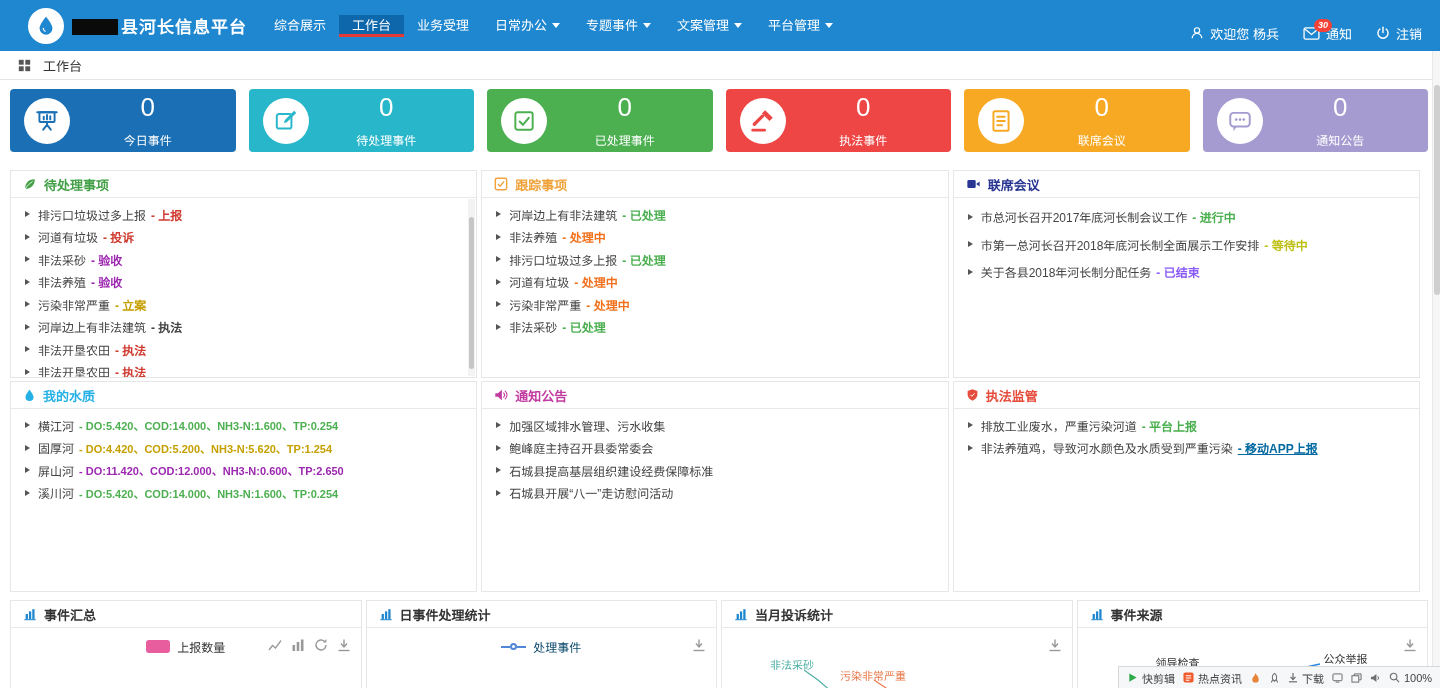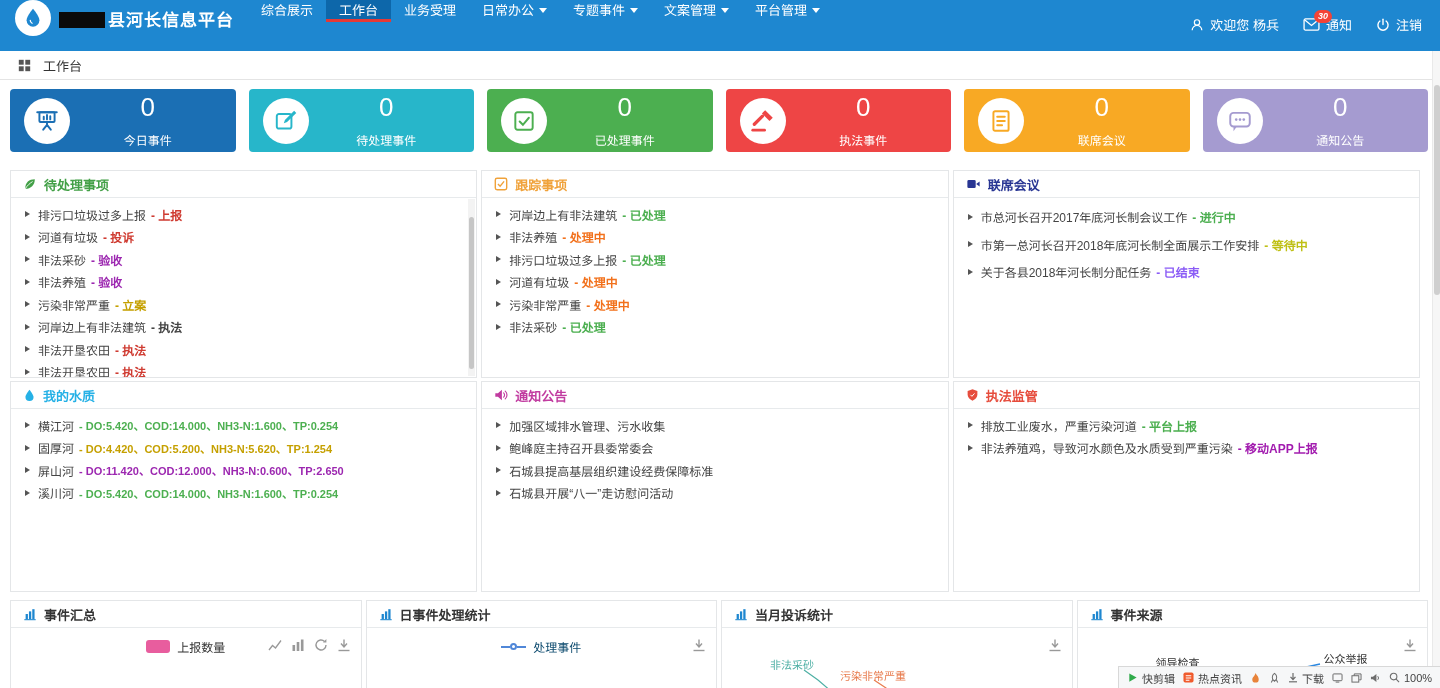--- a/index.html
+++ b/index.html
@@ -1,20 +1,20 @@
 <!DOCTYPE html>
 <html lang="zh-CN"><head>
 <meta charset="utf-8">
 <style>
   * { margin:0; padding:0; box-sizing:border-box; }
   html,body { width:1440px; height:688px; overflow:hidden; }
   body { font-family:"Liberation Sans","DejaVu Sans",sans-serif; background:#fff; position:relative; color:#444; }
 
   
-  .topnav { height:51px; display:flex; align-items:flex-start; color:#fff; padding-left:11px; }
+  .topnav { height:51px; display:flex; align-items:center; color:#fff; padding-left:24px; }
   .brand { display:flex; align-items:center; gap:8px; padding:0 14px 0 4px; }
   .logo { width:36px; height:36px; border-radius:50%; background:#fff; display:flex; align-items:center; justify-content:center; flex:none; }
   .redacted-box { display:inline-block; width:46px; height:16px; background:#0a0a0a; margin-right:3px; vertical-align:-2px; }
   .brand-title { font-size:17px; font-weight:bold; letter-spacing:1px; white-space:nowrap; }
   .nav-items { display:flex; align-items:stretch; }
   .nav-item { display:flex; align-items:center; gap:5px; padding:0 13px; font-size:13px; cursor:pointer; border-bottom:3px solid transparent; white-space:nowrap; }
   .nav-item .dd-caret { width:0; height:0; border-left:4px solid transparent; border-right:4px solid transparent; border-top:5px solid #fff; margin-top:2px; }
   .nav-right { margin-left:auto; display:flex; align-items:center; gap:24px; padding-right:18px; font-size:13px;margin-top:15px; }
   .nav-right .nr-item { display:flex; align-items:center; gap:6px; cursor:pointer; white-space:nowrap; }
   .badge-wrap { position:relative; display:inline-flex;font-style:italic; }
@@ -445,21 +445,21 @@
     </div>
     <div class="panel-body">
       <div class="list-item">
           <span class="caret"></span>
           <span class="item-text">排放工业废水，严重污染河道</span>
           <span class="status" style="color: rgb(76, 175, 80);">- 平台上报</span>
         </div>
       <div class="list-item">
           <span class="caret"></span>
           <span class="item-text">非法养殖鸡，导致河水颜色及水质受到严重污染</span>
-          <span class="status" style="color: #a21caf;">- 移动APP上报</span>
+          <span class="status" style="color: #0369a1; text-decoration: underline;">- 移动APP上报</span>
         </div>
     </div>
   </div>
 </section>
 
 <section class="charts-row">
 
   <div class="chart-panel">
     <div class="chart-header">
       <span class="p-icon">

